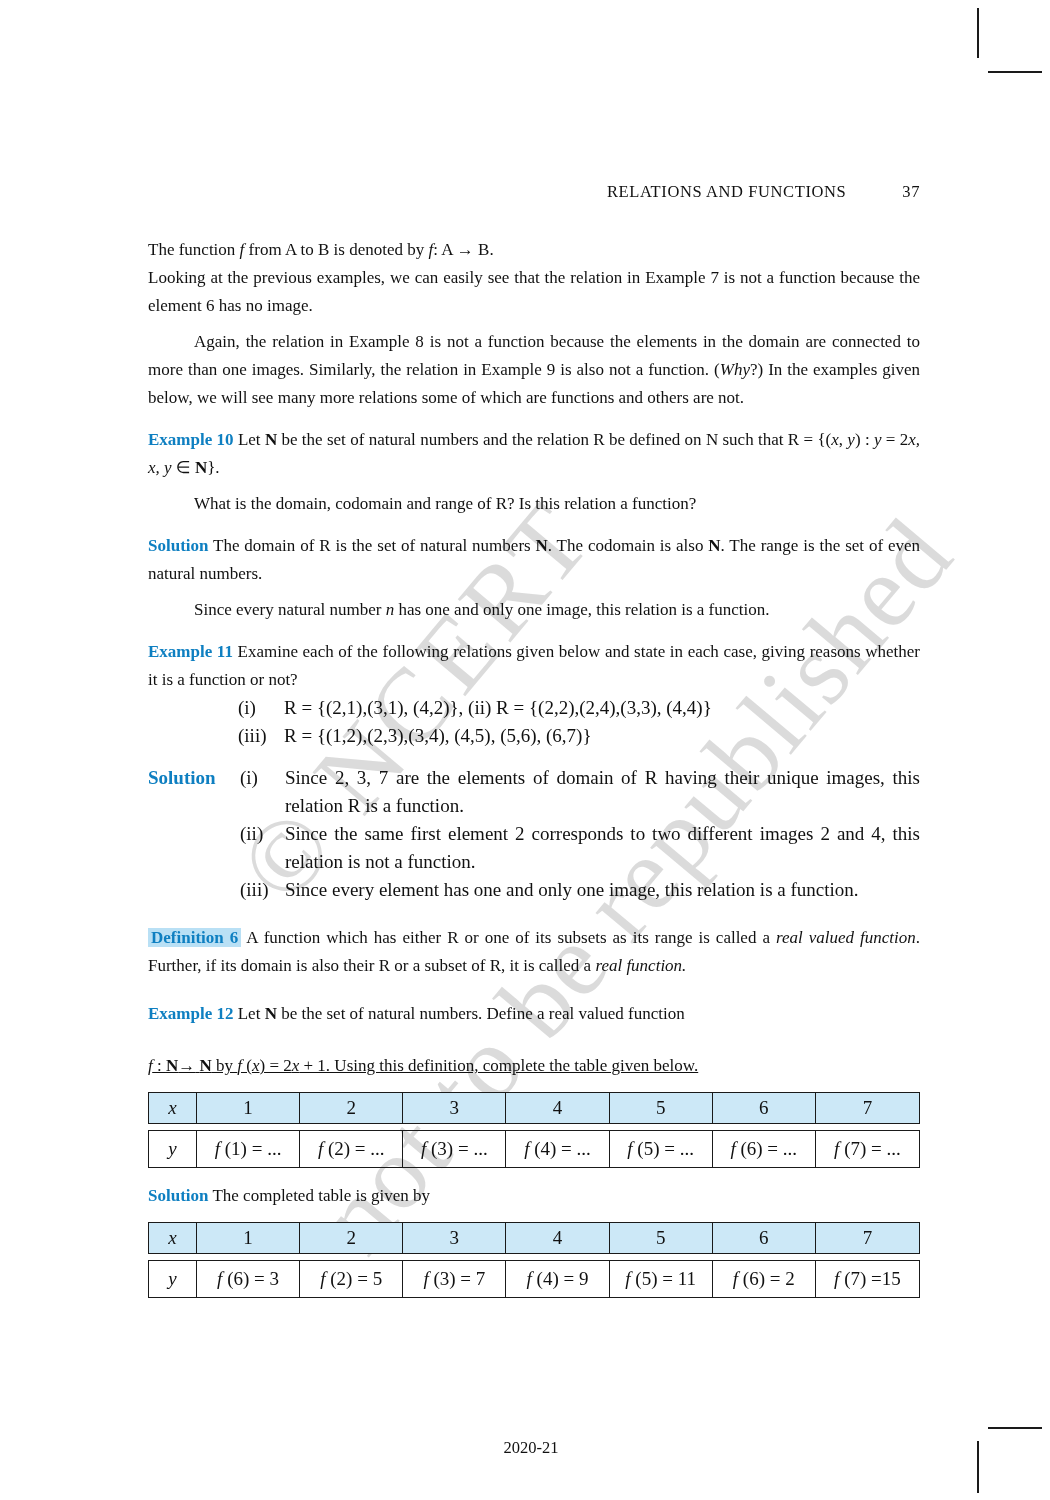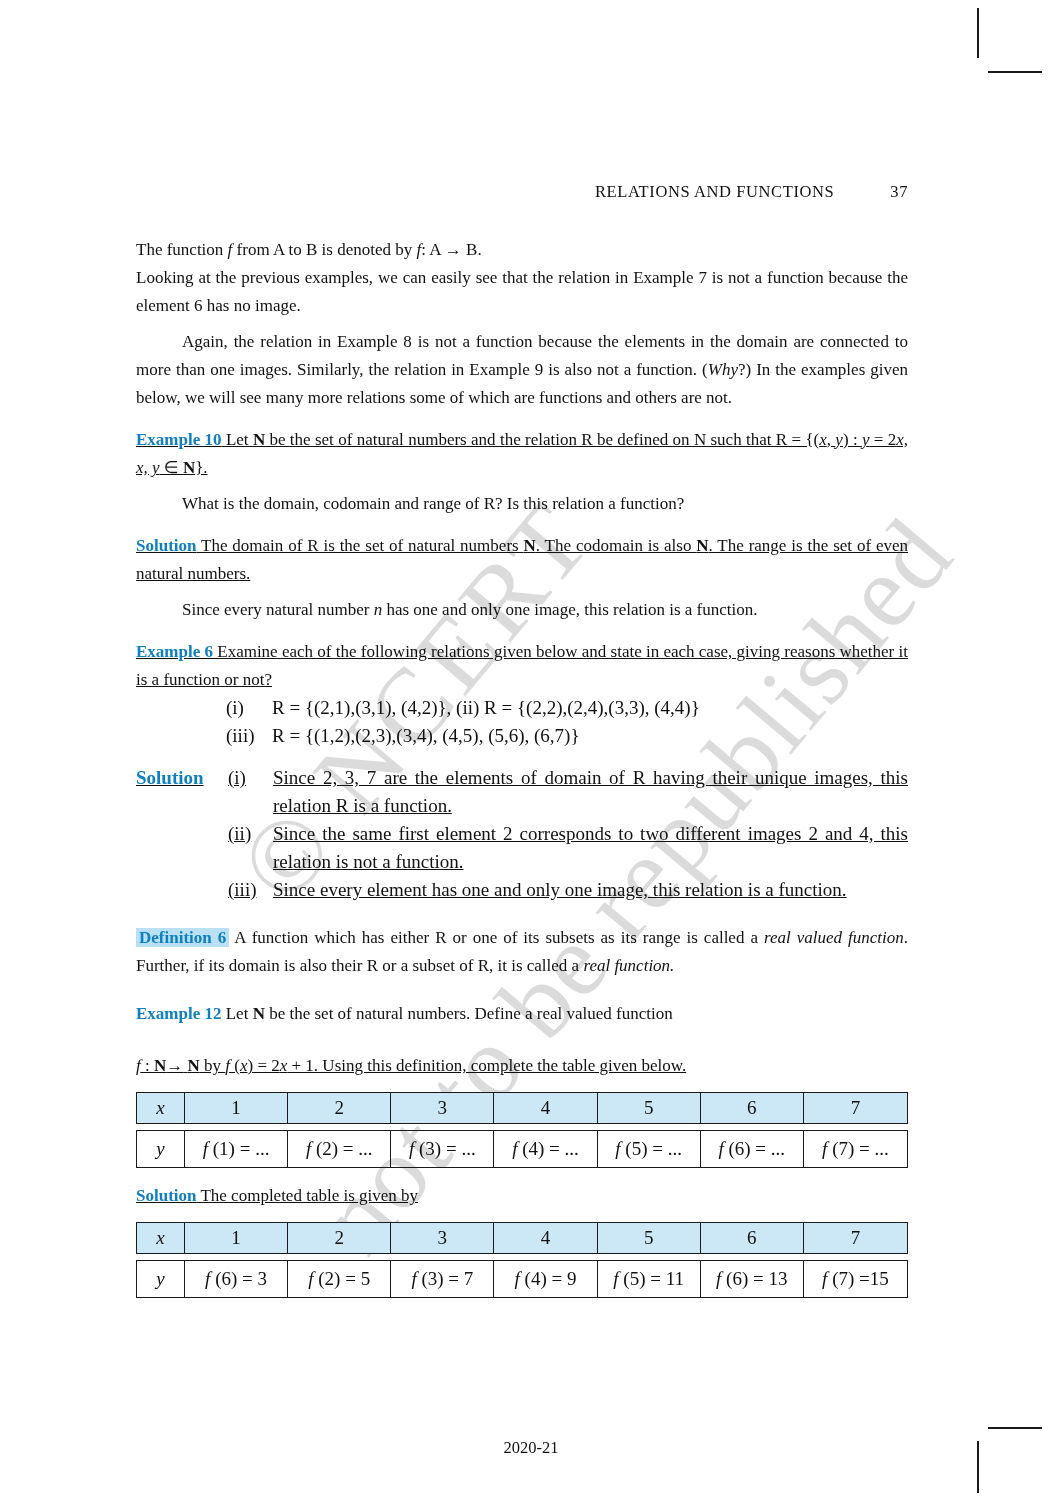--- a/index.html
+++ b/index.html
@@ -32,21 +32,21 @@
     font-family: "Liberation Serif", serif;
     pointer-events: none;
     z-index: 0;
     white-space: nowrap;
   }
   .wm1 { font-size: 104px; letter-spacing: 6px; }
   .wm2 { font-size: 104px; letter-spacing: 2px; margin-top: 168px; }
 
   .content {
     position: absolute;
-    left: 136px;
+    left: 148px;
     width: 772px;
     top: 182px;
     z-index: 1;
   }
 
   .header-row {
     display: flex;
     justify-content: flex-end;
     align-items: baseline;
     gap: 56px;
@@ -55,21 +55,21 @@
     margin-bottom: 34px;
   }
 
   .para { font-size: 17px; line-height: 28px; text-align: justify; }
   .indent { text-indent: 46px; margin-top: 8px; }
   .i { font-style: italic; }
   .b { font-weight: bold; }
   .label-blue { color: var(--blue, #0e7fc1); font-weight: bold; }
   .hl { background: var(--highlight, #b9e0f5); padding: 0 3px; }
 
-  .mt  { margin-top: 14px; text-decoration: underline; }
+  .mt  { margin-top: 14px; }
   .mt2 { margin-top: 20px; }
   .mtf { margin-top: 24px; text-decoration: underline; }
 
   .rel-row {
     display: grid;
     grid-template-columns: 46px 1fr;
     margin-left: 90px;
     font-size: 19px;
     line-height: 28px;
   }
@@ -135,21 +135,21 @@
     <p class="para"><span>The function </span><span class="i">f</span><span> from A to B is denoted by </span><span class="i">f</span><span>: A </span><span class="b">→</span><span> B.</span></p>
     <p class="para"><span>Looking at the previous examples, we can easily see that the relation in Example 7 is not a function because the element 6 has no image.</span></p>
     <p class="para indent"><span>Again, the relation in Example 8 is not a function because the elements in the domain are connected to more than one images. Similarly, the relation in Example 9 is also not a function. (</span><span class="i">Why</span><span>?) In the examples given below, we will see many more relations some of which are functions and others are not.</span></p>
 
     <p class="para mt"><span class="label-blue">Example 10</span><span><span> Let </span><span class="b">N</span><span> be the set of natural numbers and the relation R be defined on N such that R = {(</span><span class="i">x</span><span>, </span><span class="i">y</span><span>) : </span><span class="i">y</span><span> = 2</span><span class="i">x, x, y</span><span> ∈ </span><span class="b">N</span><span>}.</span></span></p>
     <p class="para indent"><span>What is the domain, codomain and range of R? Is this relation a function?</span></p>
 
     <p class="para mt"><span class="label-blue">Solution</span><span><span> The domain of R is the set of natural numbers </span><span class="b">N</span><span>. The codomain is also </span><span class="b">N</span><span>. The range is the set of even natural numbers.</span></span></p>
     <p class="para indent"><span>Since every natural number </span><span class="i">n</span><span> has one and only one image, this relation is a function.</span></p>
 
-    <p class="para mt"><span class="label-blue">Example 6</span><span><span> Examine each of the following relations given below and state in each case, giving reasons whether it is a function or not?</span></span></p>
+    <p class="para mt"><span class="label-blue">Example 11</span><span><span> Examine each of the following relations given below and state in each case, giving reasons whether it is a function or not?</span></span></p>
 
     <div class="rel-row">
       <span class="rel-num">(i)</span>
       <span><span>R = {(2,1),(3,1), (4,2)},  (ii) R = {(2,2),(2,4),(3,3), (4,4)}</span></span>
     </div>
     <div class="rel-row">
       <span class="rel-num">(iii)</span>
       <span><span>R = {(1,2),(2,3),(3,4), (4,5), (5,6), (6,7)}</span></span>
     </div>
 
@@ -206,21 +206,21 @@
         <div class="tcell">6</div>
         <div class="tcell">7</div>
       </div>
       <div class="trow yrow">
         <div class="tcell c0">y</div>
         <div class="tcell"><span class="i">f</span><span> (6) = 3</span></div>
         <div class="tcell"><span class="i">f</span><span> (2) = 5</span></div>
         <div class="tcell"><span class="i">f</span><span> (3) = 7</span></div>
         <div class="tcell"><span class="i">f</span><span> (4) = 9</span></div>
         <div class="tcell"><span class="i">f</span><span> (5) = 11</span></div>
-        <div class="tcell"><span class="i">f</span><span> (6) = 13</span></div>
+        <div class="tcell"><span class="i">f</span><span> (6) = 2</span></div>
         <div class="tcell"><span class="i">f</span><span> (7) =15</span></div>
       </div>
     </div>
 
   </div>
 
   <div class="footer">2020-21</div>
 </div>
 
 </body></html>

